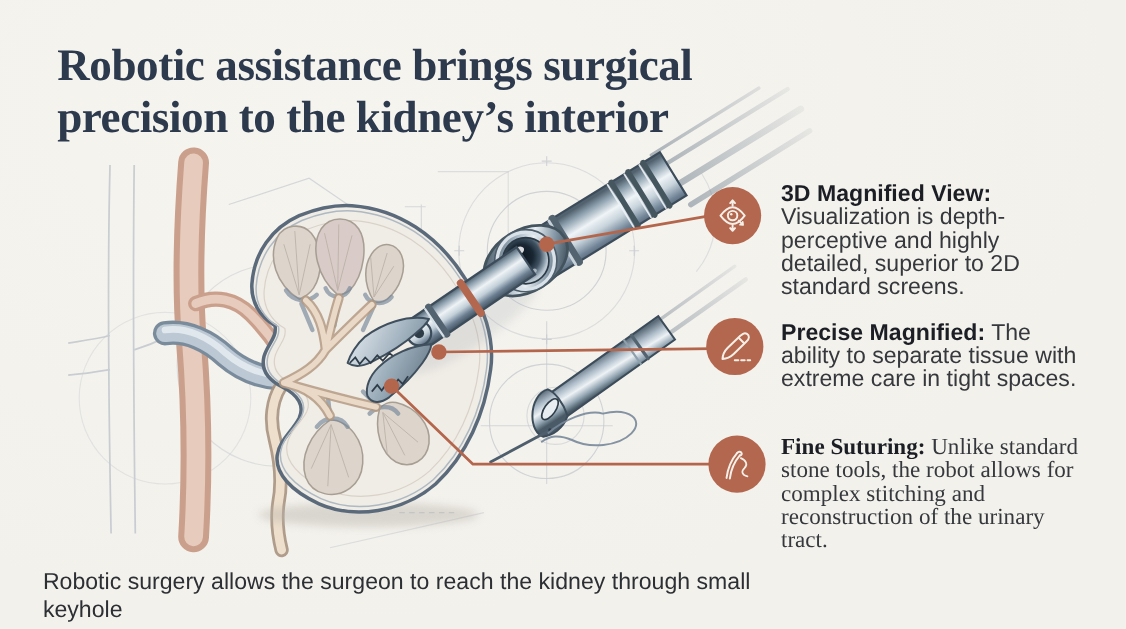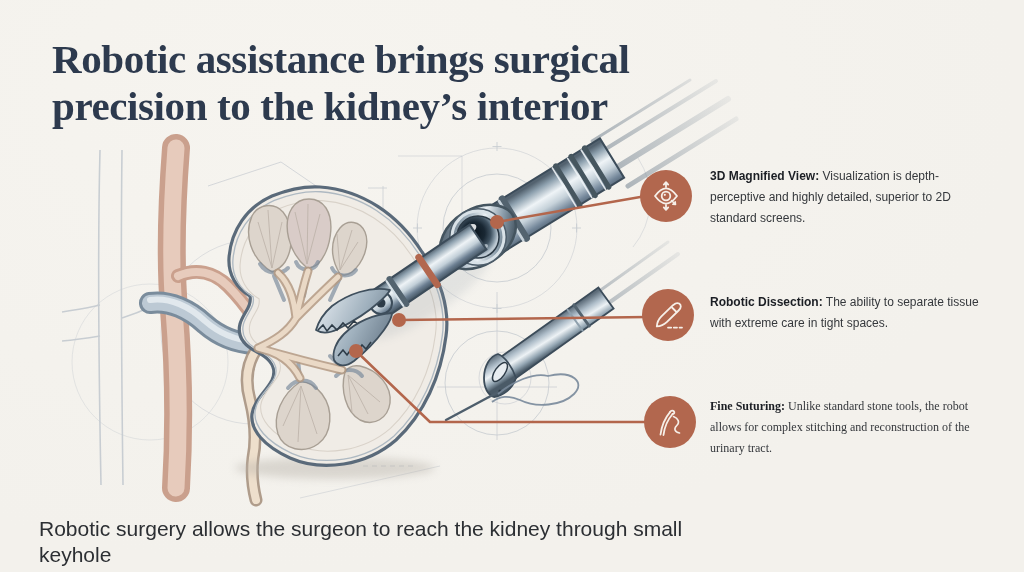--- a/index.html
+++ b/index.html
@@ -25,21 +25,21 @@
     color:var(--title-color);white-space:pre-line;margin-top:12px;
   }
   .callout-badge{
     position:absolute;width:52px;height:52px;border-radius:50%;
     background:var(--accent);display:flex;align-items:center;justify-content:center;
   }
   .badge-1{left:640px;top:170px;}
   .badge-2{left:642px;top:289px;}
   .badge-3{left:644px;top:396px;}
   .callout-text{
-    position:absolute;font-size:12px;line-height:21px;color:var(--text-color);
+    position:absolute;font-size:21px;line-height:21px;color:var(--text-color);
   }
   .text-1{left:710px;top:166px;width:268px;}
   .text-2{left:710px;top:292px;width:280px;}
   .text-3{left:710px;top:396px;width:284px;font-family:Liberation Serif, serif;}
   .callout-text .lead{font-weight:700;color:var(--lead-color);}
   .page-caption{
     position:absolute;left:39px;top:489px;width:660px;
     font-size:21px;line-height:26px;color:var(--caption-color);white-space:pre-line;margin-top:27px;
   }
   .badge-icon{display:block;}
@@ -283,21 +283,21 @@
   </div>
   <p class="callout-text text-1"><span class="lead">3D Magnified View:</span> <span>Visualization is depth-perceptive and highly detailed, superior to 2D standard screens.</span></p>
 
   <div class="callout-badge badge-2">
     <svg class="badge-icon" width="32" height="32" viewBox="0 0 32 32" fill="none" stroke="#f6efe8" stroke-width="1.8" stroke-linecap="round" stroke-linejoin="round">
       <path d="M23.5,4.5 C26,3.2 28.8,5 28.8,7.6 C28.8,9 28,10.2 26.6,11.5 L15,22.8 C12,25.6 8.2,27.2 4.8,27.4 C5,24 6.6,20.2 9.4,17.4 L21,6.2 Z"></path>
       <path d="M20,8.5 L24.5,13"></path>
       <path d="M16,28.6 L30,28.6" stroke-dasharray="3.2 2.6"></path>
     </svg>
   </div>
-  <p class="callout-text text-2"><span class="lead">Robotic Dissection:</span> <span>The ability to separate tissue with extreme care in tight spaces.</span></p>
+  <p class="callout-text text-2"><span class="lead">Precise Magnified:</span> <span>The ability to separate tissue with extreme care in tight spaces.</span></p>
 
   <div class="callout-badge badge-3">
     <svg class="badge-icon" width="32" height="32" viewBox="0 0 32 32" fill="none" stroke="#f6efe8" stroke-width="1.8" stroke-linecap="round" stroke-linejoin="round">
       <path d="M6.5,28.5 C7.5,21 10.5,12.5 16.2,5.8"></path>
       <path d="M9.5,29 C10.3,22.5 13,14.5 18.6,8"></path>
       <path d="M16.2,5.8 C17.2,4.4 19,4.2 19.9,5.4 C20.8,6.6 20.3,8 18.6,8"></path>
       <path d="M19.5,10.5 C24.5,12.5 26,16.5 22.8,19.5 C19.5,22.5 20.5,26 25.5,27" stroke-width="1.6"></path>
     </svg>
   </div>
   <p class="callout-text text-3"><span class="lead">Fine Suturing:</span> <span>Unlike standard stone tools, the robot allows for complex stitching and reconstruction of the urinary tract.</span></p>

